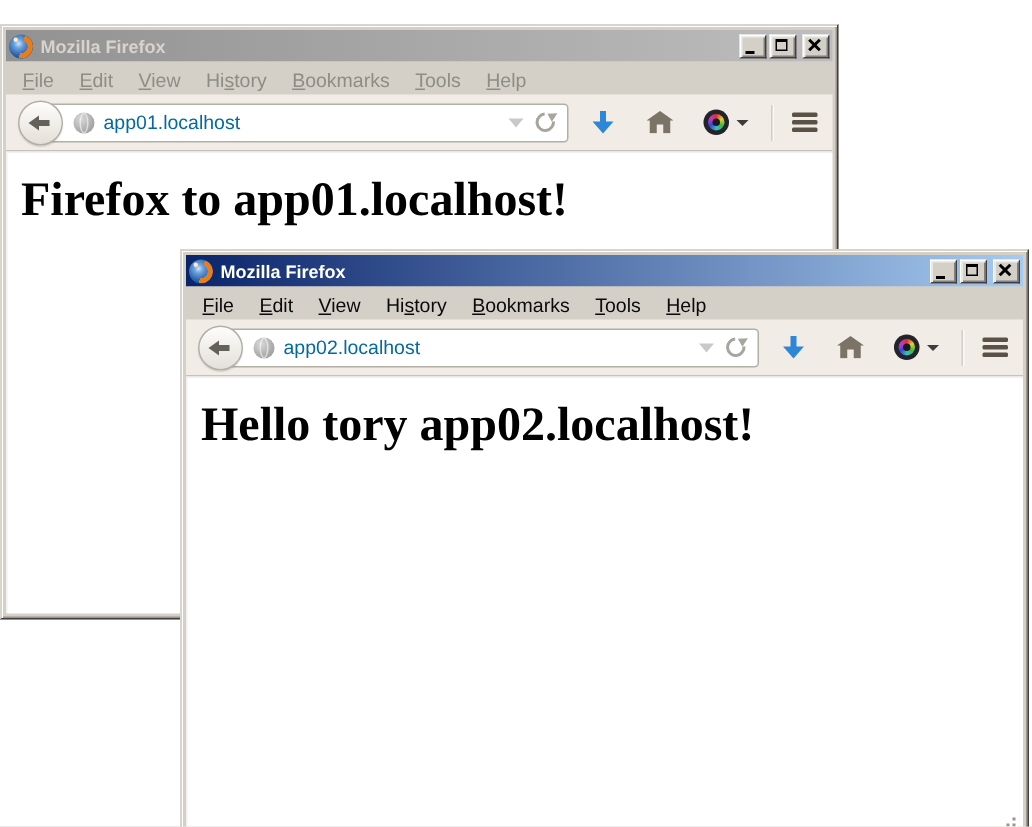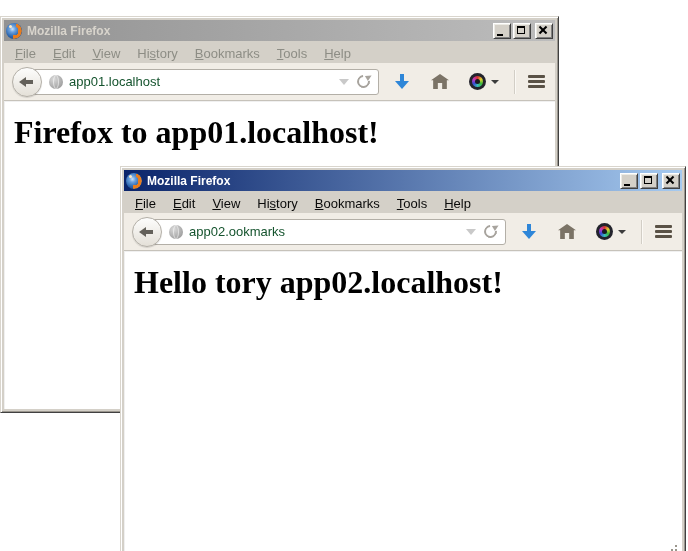--- a/index.html
+++ b/index.html
@@ -62,21 +62,21 @@
   .back-btn::before{content:"";position:absolute;left:6px;top:9px;width:0;height:0;
     border-right:7px solid #64615b;border-top:5px solid transparent;border-bottom:5px solid transparent;}
   .back-btn::after{content:"";position:absolute;left:12px;top:12px;width:8px;height:4px;background:#64615b;}
 
   .urlbar{flex:1;height:26px;box-sizing:border-box;background:#ffffff;border:1px solid #b3afa7;
     border-radius:3px;margin-left:-16px;padding:0 8px 0 22px;display:flex;align-items:center;gap:6px;min-width:0;}
   .globe{width:14px;height:14px;border-radius:50%;flex:none;position:relative;
     background:radial-gradient(circle at 35% 30%, #d9d9d9, #a8a8a8 65%, #8f8f8f);}
   .globe::after{content:"";position:absolute;left:4px;top:0;width:6px;height:14px;border-radius:50%;
     border:1px solid rgba(255,255,255,0.55);box-sizing:border-box;}
-  .url-text{flex:1;font-size:13px;color:#14532d;white-space:nowrap;overflow:hidden;}
+  .url-text{flex:1;font-size:13px;color:#0369a1;white-space:nowrap;overflow:hidden;}
   .url-drop{width:0;height:0;flex:none;border-top:6px solid #c9c9c9;
     border-left:5px solid transparent;border-right:5px solid transparent;}
   .reload{width:13px;height:13px;flex:none;position:relative;margin-left:2px;}
   .reload::before{content:"";position:absolute;inset:0;border:2px solid #a8a49e;border-radius:50%;
     border-top-color:transparent;transform:rotate(40deg);box-sizing:border-box;}
   .reload::after{content:"";position:absolute;right:-2px;top:-1px;width:0;height:0;
     border-left:6px solid #a8a49e;border-top:3px solid transparent;border-bottom:3px solid transparent;
     transform:rotate(-30deg);}
 
   .toolbar-icons{display:flex;align-items:center;margin-left:16px;}
@@ -180,21 +180,21 @@
     <span class="menu-item"><span></span><span class="accel">V</span><span>iew</span></span>
     <span class="menu-item"><span>Hi</span><span class="accel">s</span><span>tory</span></span>
     <span class="menu-item"><span></span><span class="accel">B</span><span>ookmarks</span></span>
     <span class="menu-item"><span></span><span class="accel">T</span><span>ools</span></span>
     <span class="menu-item"><span></span><span class="accel">H</span><span>elp</span></span>
   </div>
   <div class="toolbar">
     <span class="back-btn"></span>
     <span class="urlbar">
       <span class="globe"></span>
-      <span class="url-text">app02.ookmarks</span>
+      <span class="url-text">app02.localhost</span>
       <span class="url-drop"></span>
       <span class="reload"></span>
     </span>
     <span class="toolbar-icons">
       <span class="download-icon"></span>
       <span class="home-icon"></span>
       <span class="wheel-wrap">
         <span class="wheel-icon"></span>
         <span class="caret-down"></span>
       </span>

